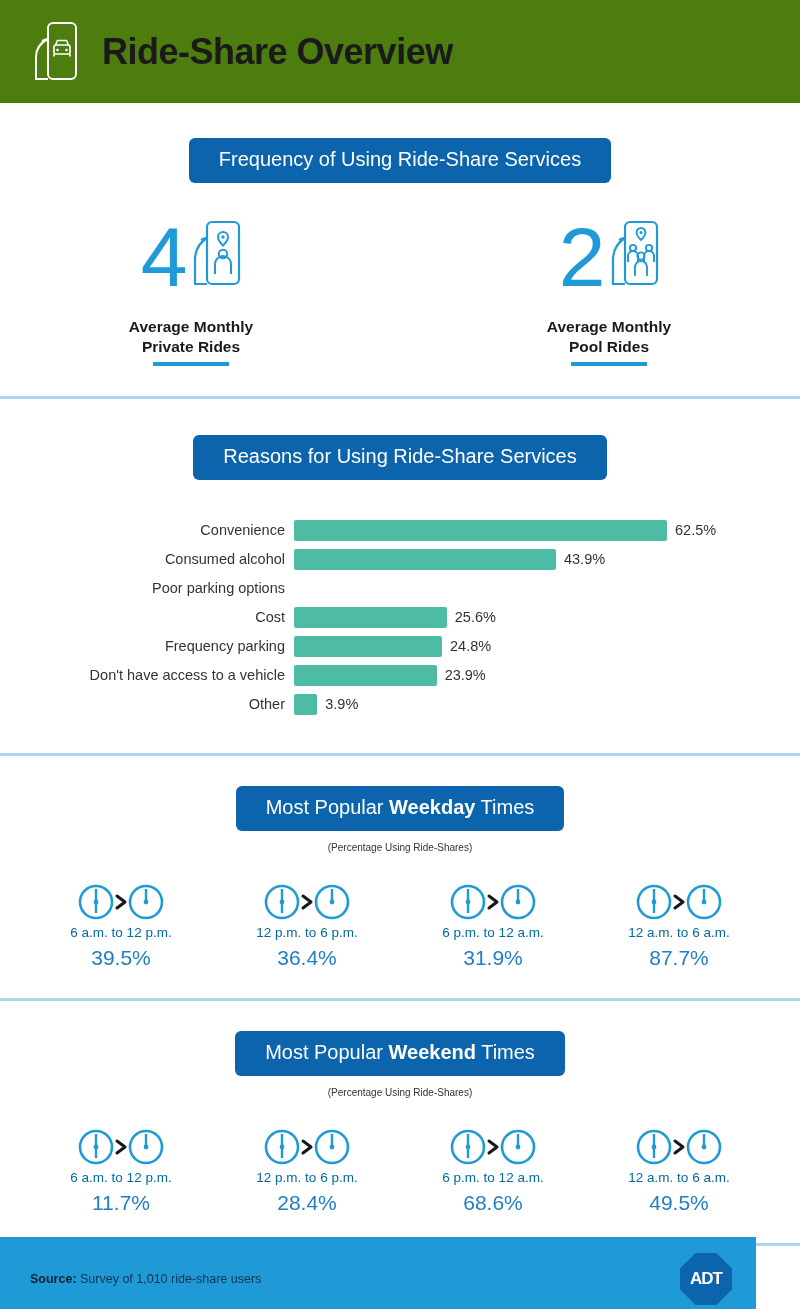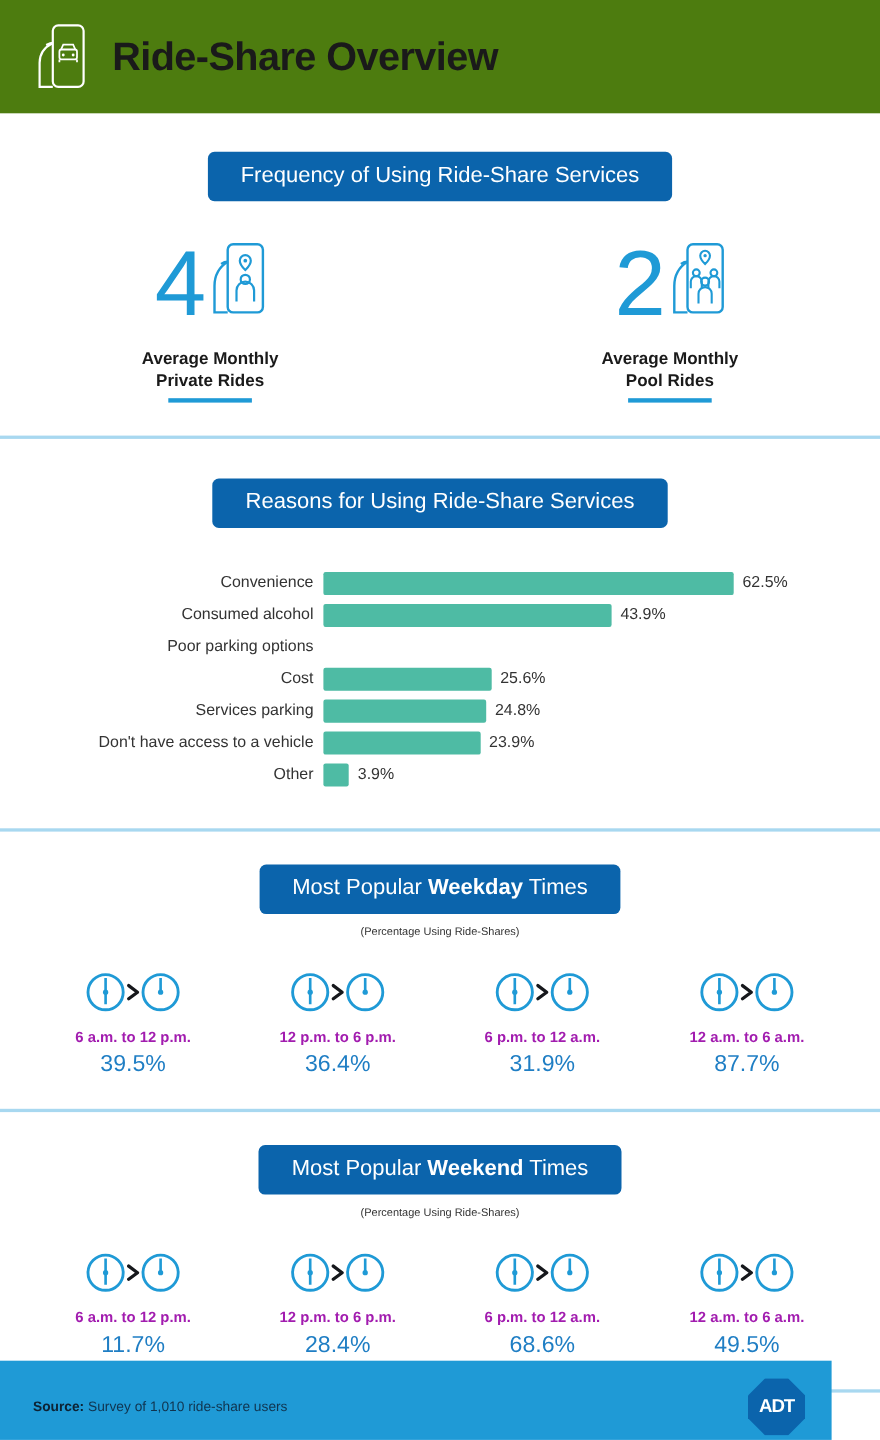--- a/index.html
+++ b/index.html
@@ -93,23 +93,22 @@
   .bar-fill { height: 21px; background: #4ebba4; border-radius: 2px; }
   .bar-value { font-size: 14.5px; color: #333333; margin-left: 8px; white-space: nowrap; }
 
   
   .times-section { padding-top: 30px; padding-bottom: 28px; }
   .times-row { display: flex; justify-content: center; margin-top: 26px; }
   .time-item { width: 186px; text-align: center; }
   .clock-pair { display: flex; align-items: center; justify-content: center; gap: 3px; height: 46px; }
   .time-label {
     font-size: 13.5px;
-    font-weight: bold;
-    color: #a21caf;
-    margin-top: 10px;
+    font-weight: normal;
+    color: #0369a1;
     white-space: nowrap;
   }
   .time-pct {
     font-size: 21px;
     font-weight: 300;
     color: #1f7ec4;
     margin-top: 6px;
   }
 
   
@@ -244,21 +243,21 @@
           <div class="bar-label">Poor parking options</div>
         </div>
         <div class="bar-row">
           <div class="bar-label">Cost</div>
           <div class="bar-track">
             <div class="bar-fill" style="width: 152.781px; background: rgb(78, 187, 164);"></div>
             <div class="bar-value">25.6%</div>
           </div>
         </div>
         <div class="bar-row">
-          <div class="bar-label">Services parking</div>
+          <div class="bar-label">Frequency parking</div>
           <div class="bar-track">
             <div class="bar-fill" style="width: 148.006px; background: rgb(78, 187, 164);"></div>
             <div class="bar-value">24.8%</div>
           </div>
         </div>
         <div class="bar-row">
           <div class="bar-label">Don't have access to a vehicle</div>
           <div class="bar-track">
             <div class="bar-fill" style="width: 142.635px; background: rgb(78, 187, 164);"></div>
             <div class="bar-value">23.9%</div>

